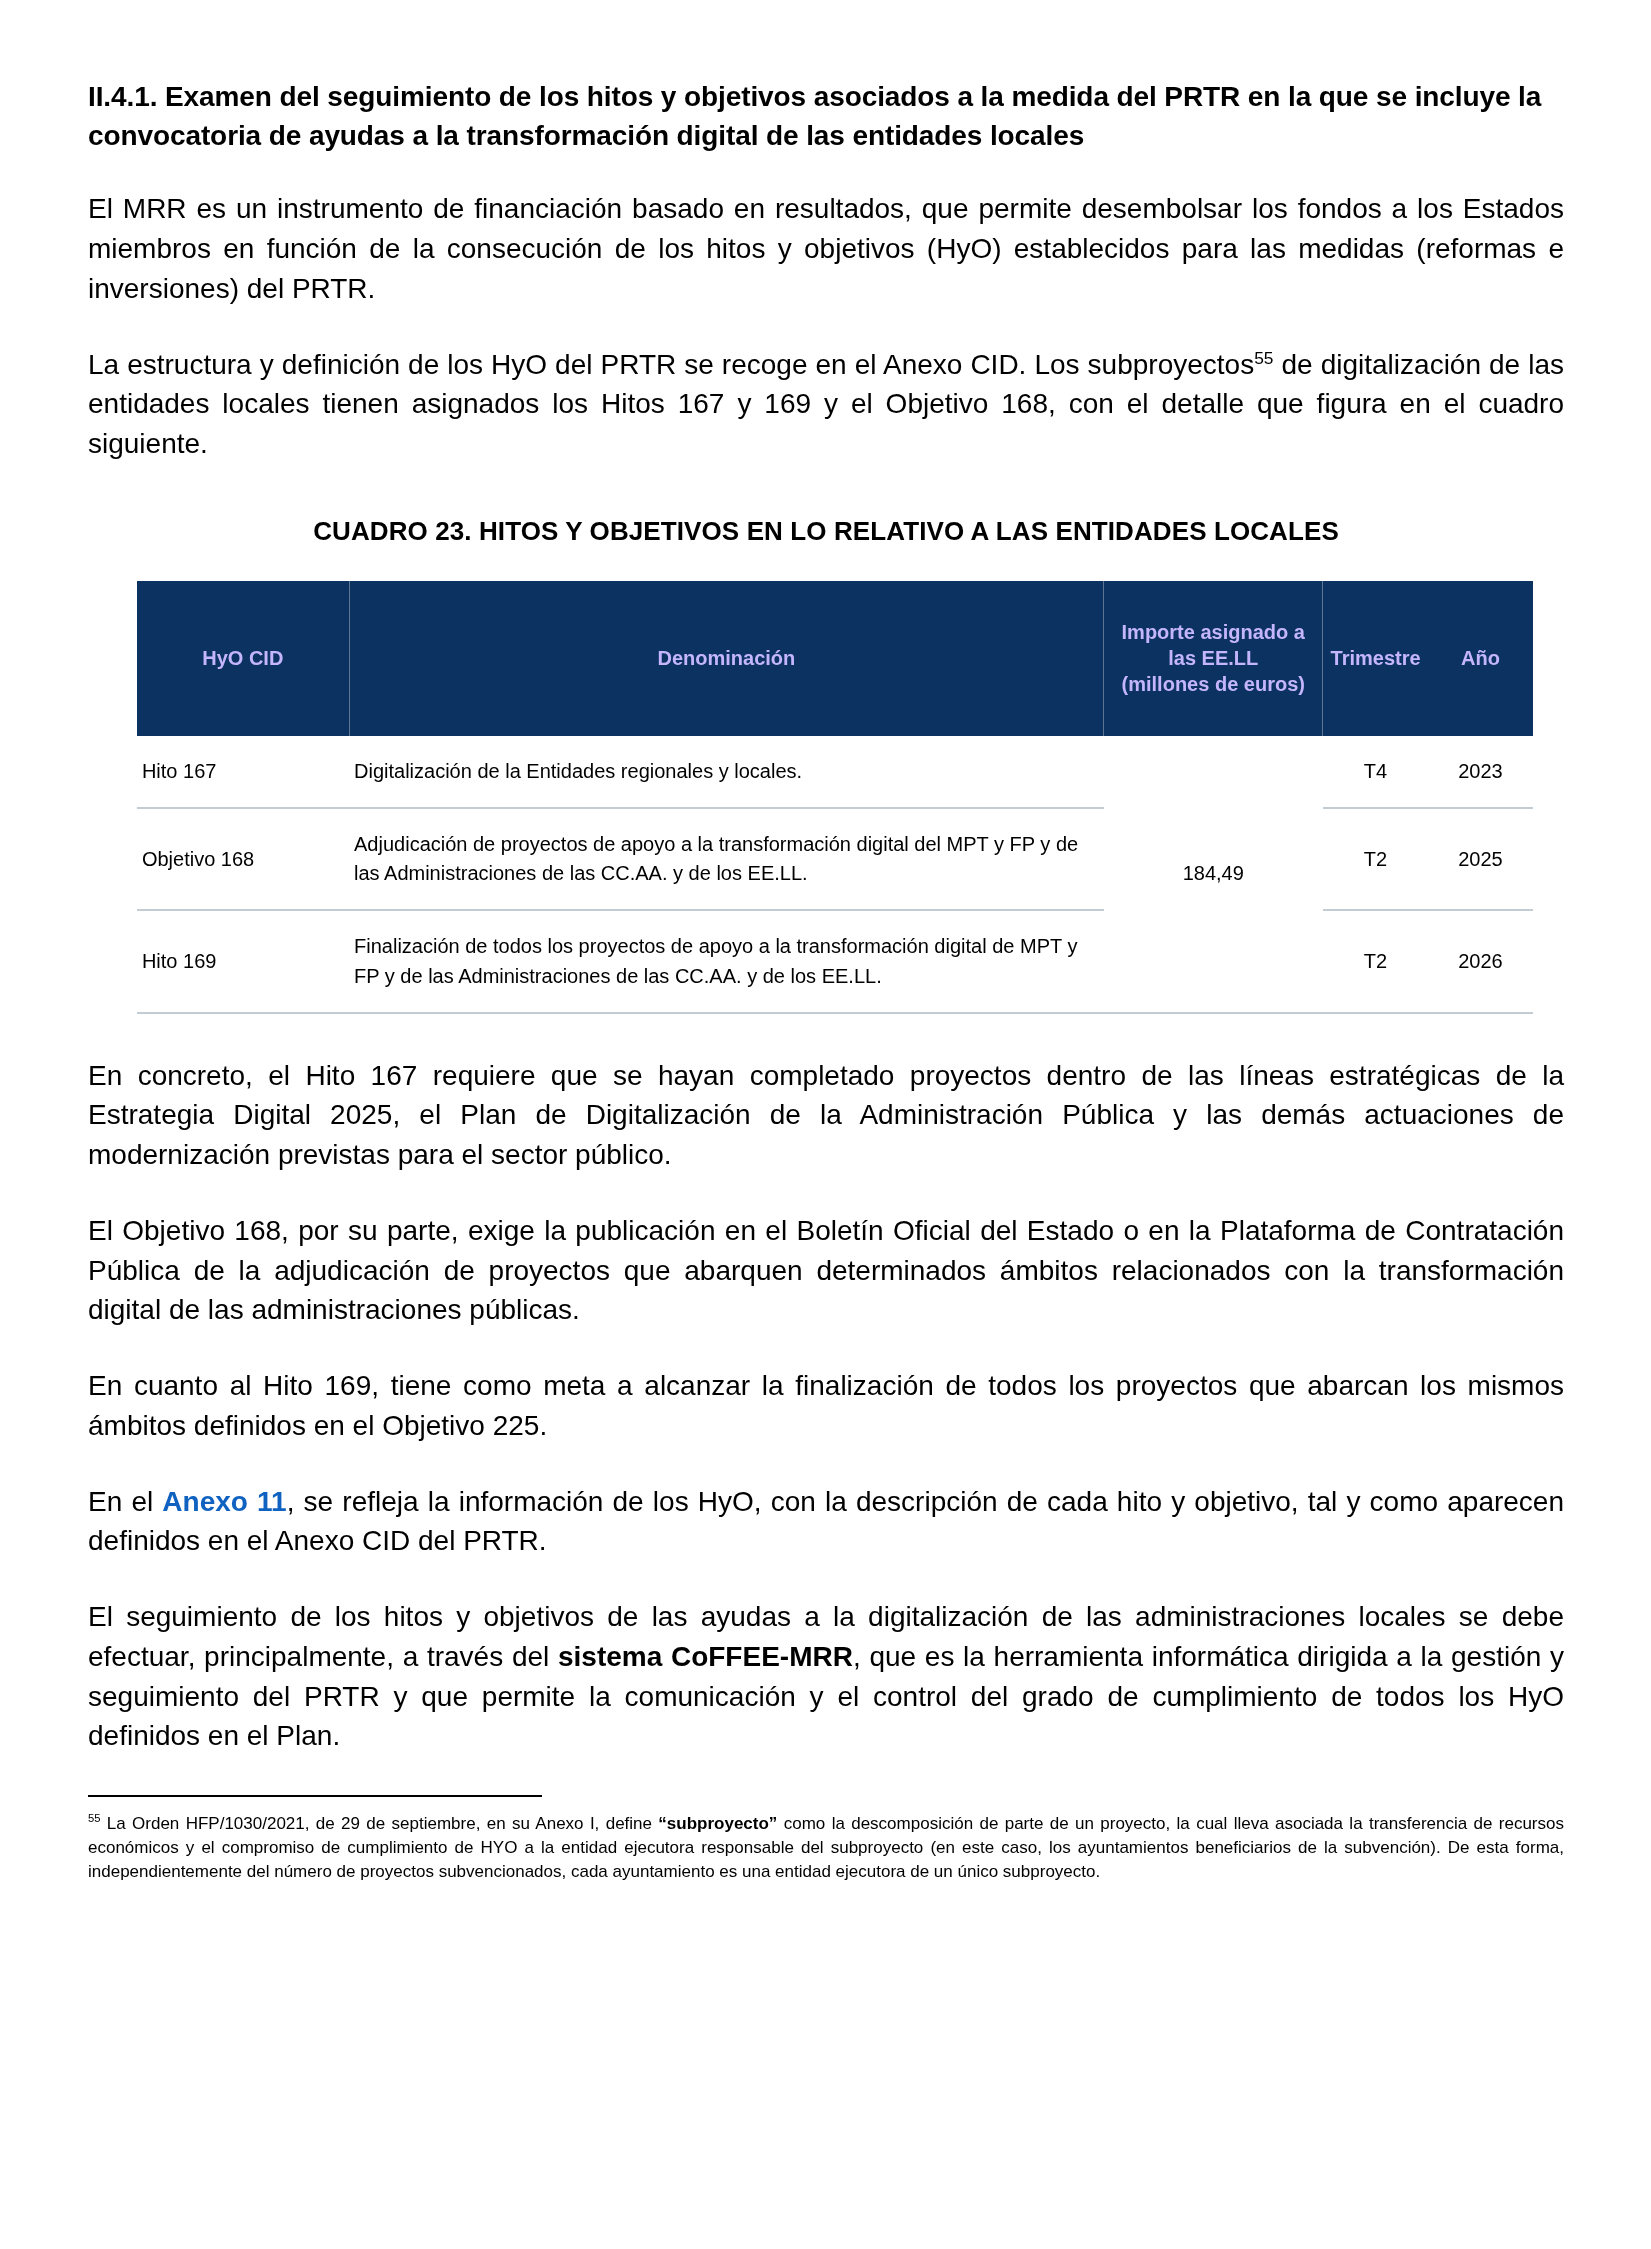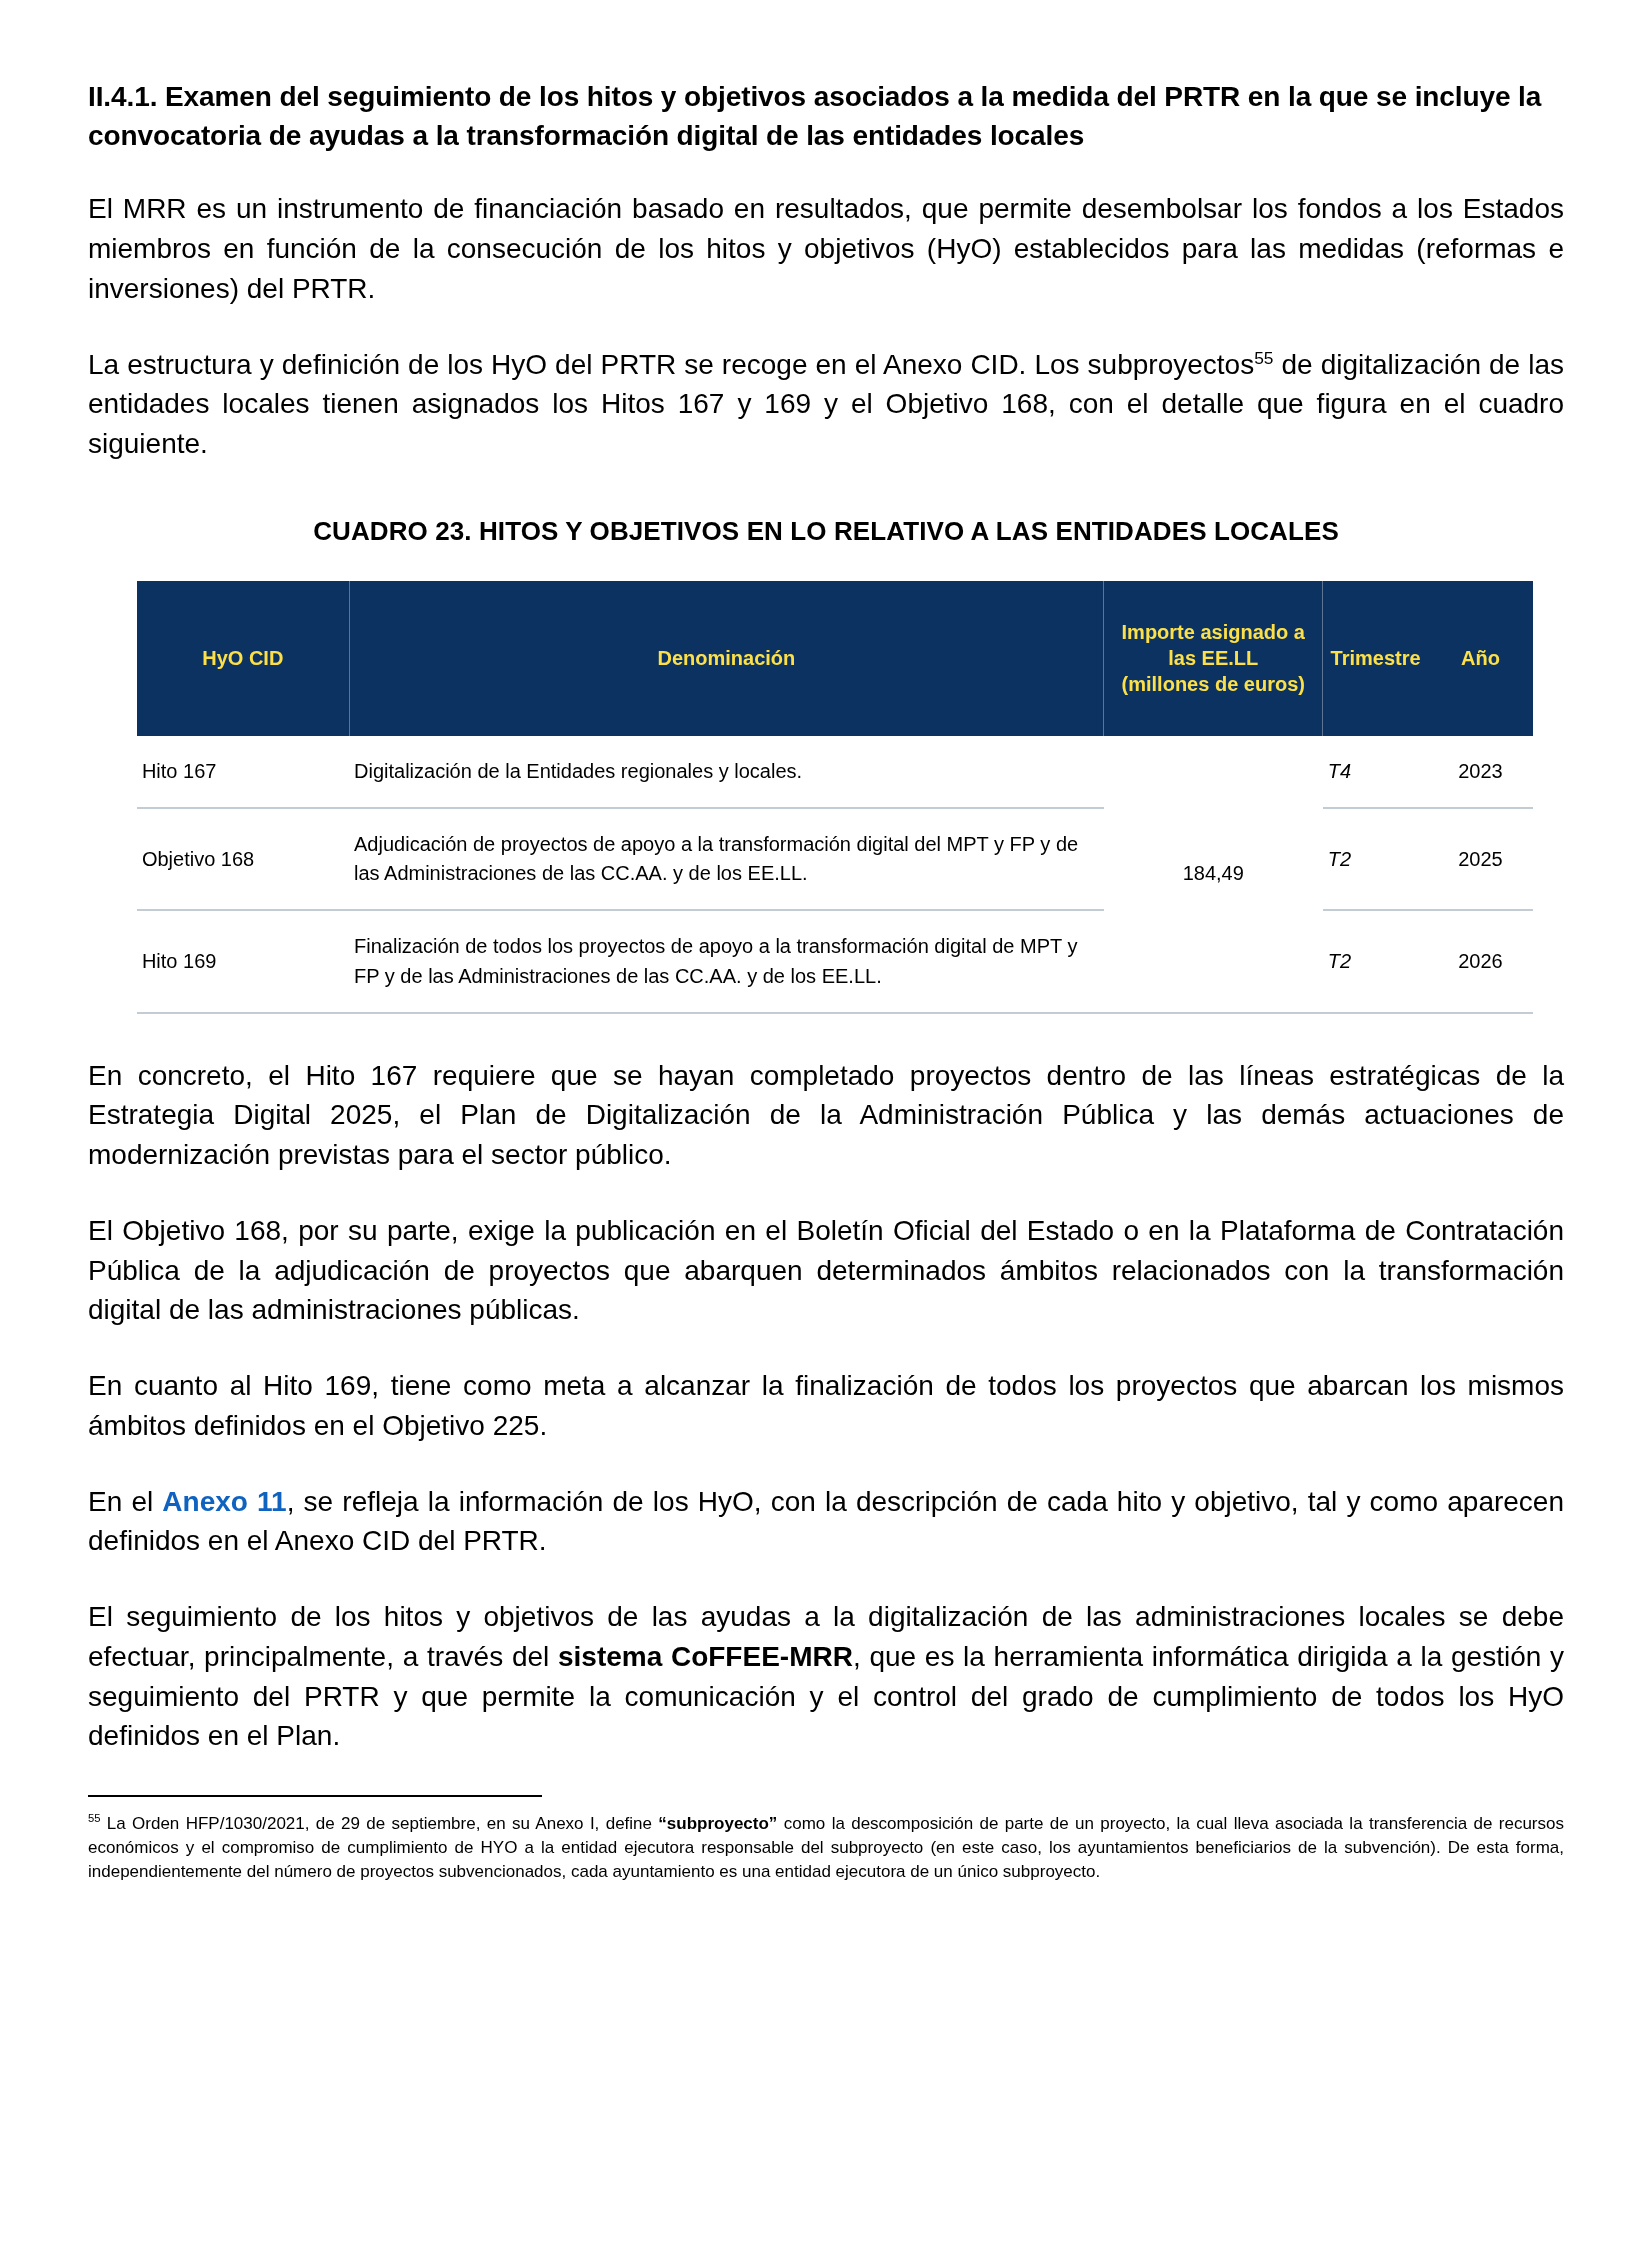--- a/index.html
+++ b/index.html
@@ -72,21 +72,21 @@
     table-layout: fixed;
   }
   table.hyo col.c-hyo    { width: 212px; }
   table.hyo col.c-denom  { width: 754px; }
   table.hyo col.c-import { width: 219px; }
   table.hyo col.c-trim   { width: 105px; }
   table.hyo col.c-anio   { width: 105px; }
 
   table.hyo thead th {
     background: #0B3260;
-    color: #fde047;
+    color: #c4b5fd;
     font-size: 20px;
     font-weight: bold;
     line-height: 1.30;
     text-align: center;
     vertical-align: middle;
     padding: 21px 4.9px 21px 4.9px;
     height: 113px;
     border-right: 1.6px solid #5d7591;
   }
   table.hyo thead th.th-anio { border-right: none; }
@@ -105,21 +105,21 @@
     padding-left: 11.3px;
     white-space: nowrap;
   }
   td.cell-denom {
     text-align: left;
     padding-left: 8px;
     padding-right: 16px;
     margin-left: 41px;
   }
   td.cell-import { text-align: center; }
-  td.cell-trim   { text-align: left; font-style: italic; }
+  td.cell-trim   { text-align: center; }
   td.cell-anio   { text-align: center; }
 
   
   tr.row-sep > td.cell-hyo,
   tr.row-sep > td.cell-denom { border-top: 2.4px solid #c3cbd3; }
   tr.row-sep > td.cell-trim,
   tr.row-sep > td.cell-anio  { border-top: 2.4px solid #c3cbd3; }
 
   .table-bottom-rule {
     border-top: 2.4px solid #c3cbd3;

